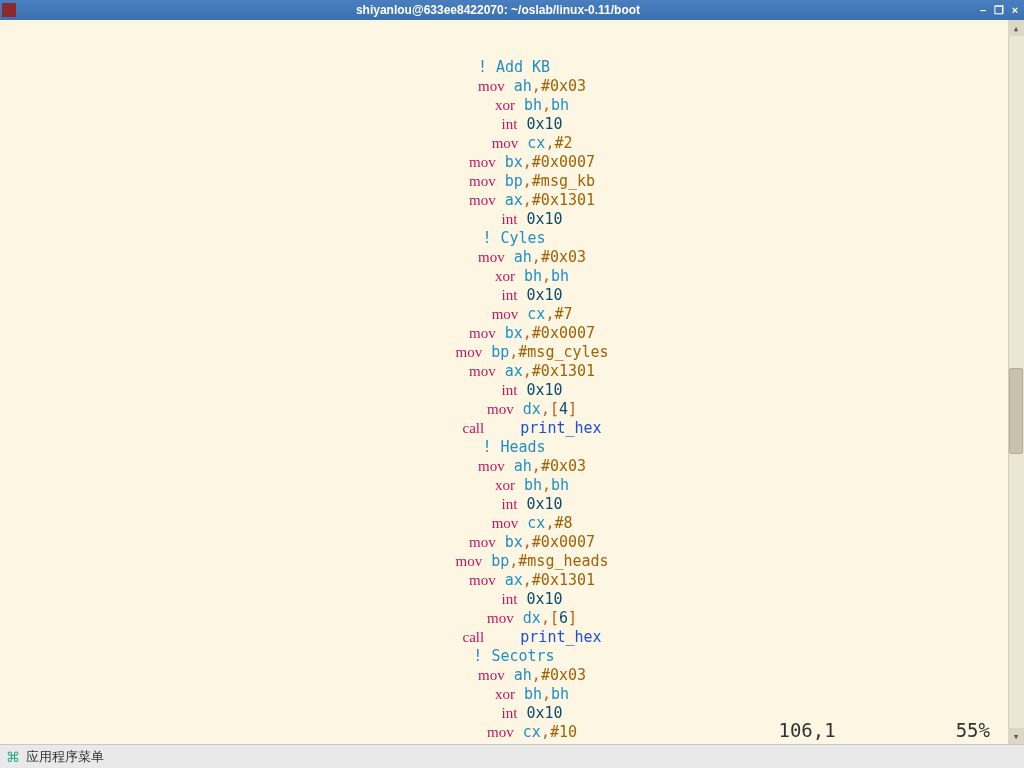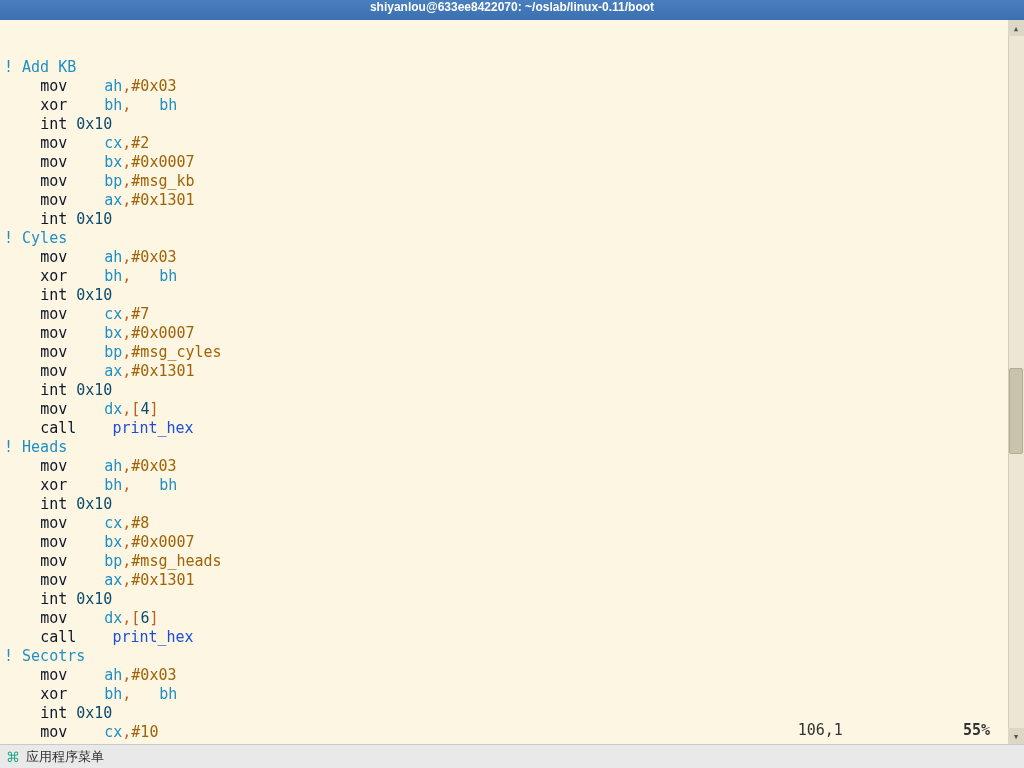--- a/index.html
+++ b/index.html
@@ -1,20 +1,20 @@
 <!DOCTYPE html>
 <html><head>
 <meta charset="utf-8">
 <style>
   * { margin:0; padding:0; box-sizing:border-box; }
   html,body { width:1024px; height:768px; overflow:hidden; font-family:"DejaVu Sans Mono","Liberation Mono",monospace; }
   .titlebar {
     height:20px; background:linear-gradient(#4a7fbf,#3a6fb0);
     color:#fff; font:bold 12px sans-serif; display:flex; align-items:center;
-    padding:0 2px; user-select:none;flex-direction:column;
+    padding:0 2px; user-select:none;
   }
   .titlebar .icon { width:14px; height:14px; background:#8b2a2a; margin-right:6px; display:inline-block; }
   .titlebar .title { flex:1; text-align:center; }
   .titlebar .wbtn { width:14px; height:14px; margin-left:2px; display:flex; align-items:center; justify-content:center; font-size:11px; color:#fff; cursor:pointer; }
   .editor {
     position:relative;
     height:724px; background:#fdf6e3; color:#333;
     font-size:15px; line-height:19px; padding:0 0 0 4px;
     white-space:pre; overflow:hidden;
   }
@@ -28,39 +28,39 @@
     display:flex; align-items:center; justify-content:center; cursor:pointer;
   }
   .editor .scroll-up { top:0; }
   .editor .scroll-down { bottom:0; }
   .editor .scroll-thumb {
     position:absolute; right:1px; width:14px;
     background:#c9c2ac; border:1px solid #b3ab92; border-radius:2px;
   }
   .status {
     position:absolute; bottom:4px; right:24px; left:4px;
-    font-size:15px; color:#333; display:flex;
+    font-size:19px; color:#333; display:flex;
   }
   .status .pos { margin-left:auto; margin-right:120px; }
-  .status .pct { margin-right:10px;font-weight:bold; }
+  .status .pct { margin-right:10px; }
   .taskbar {
     height:24px; background:#e9e9e9; border-top:1px solid #c9c9c9;
     display:flex; align-items:center; padding:0 6px;
     font:13px sans-serif; color:#333;
   }
   .taskbar .menu-icon { color:#2a8; margin-right:6px; font-size:14px; }
   
   .c-comment { color:#1f8fc6; }   
-  .c-inst    { color:#0f172a; }
-  .c-reg     { color:#1f8fc6;margin-left:28px; }
+  .c-inst    { color:#be185d;font-family:Liberation Serif, serif; }
+  .c-reg     { color:#1f8fc6; }
   .c-punc    { color:#c05c20; }   
   .c-imm     { color:#a16207; }
   .c-lit     { color:#0c4a6e; }      
   .c-ident   { color:#1d4ed8; }
-  .line { display:block; }
+  .line { display:block;text-align:center; }
 </style>
 </head>
 <body>
 
 <div class="titlebar">
   <span class="icon"></span>
   <span class="title">shiyanlou@633ee8422070: ~/oslab/linux-0.11/boot</span>
   <span class="wbtn">–</span>
   <span class="wbtn">❐</span>
   <span class="wbtn">×</span>

